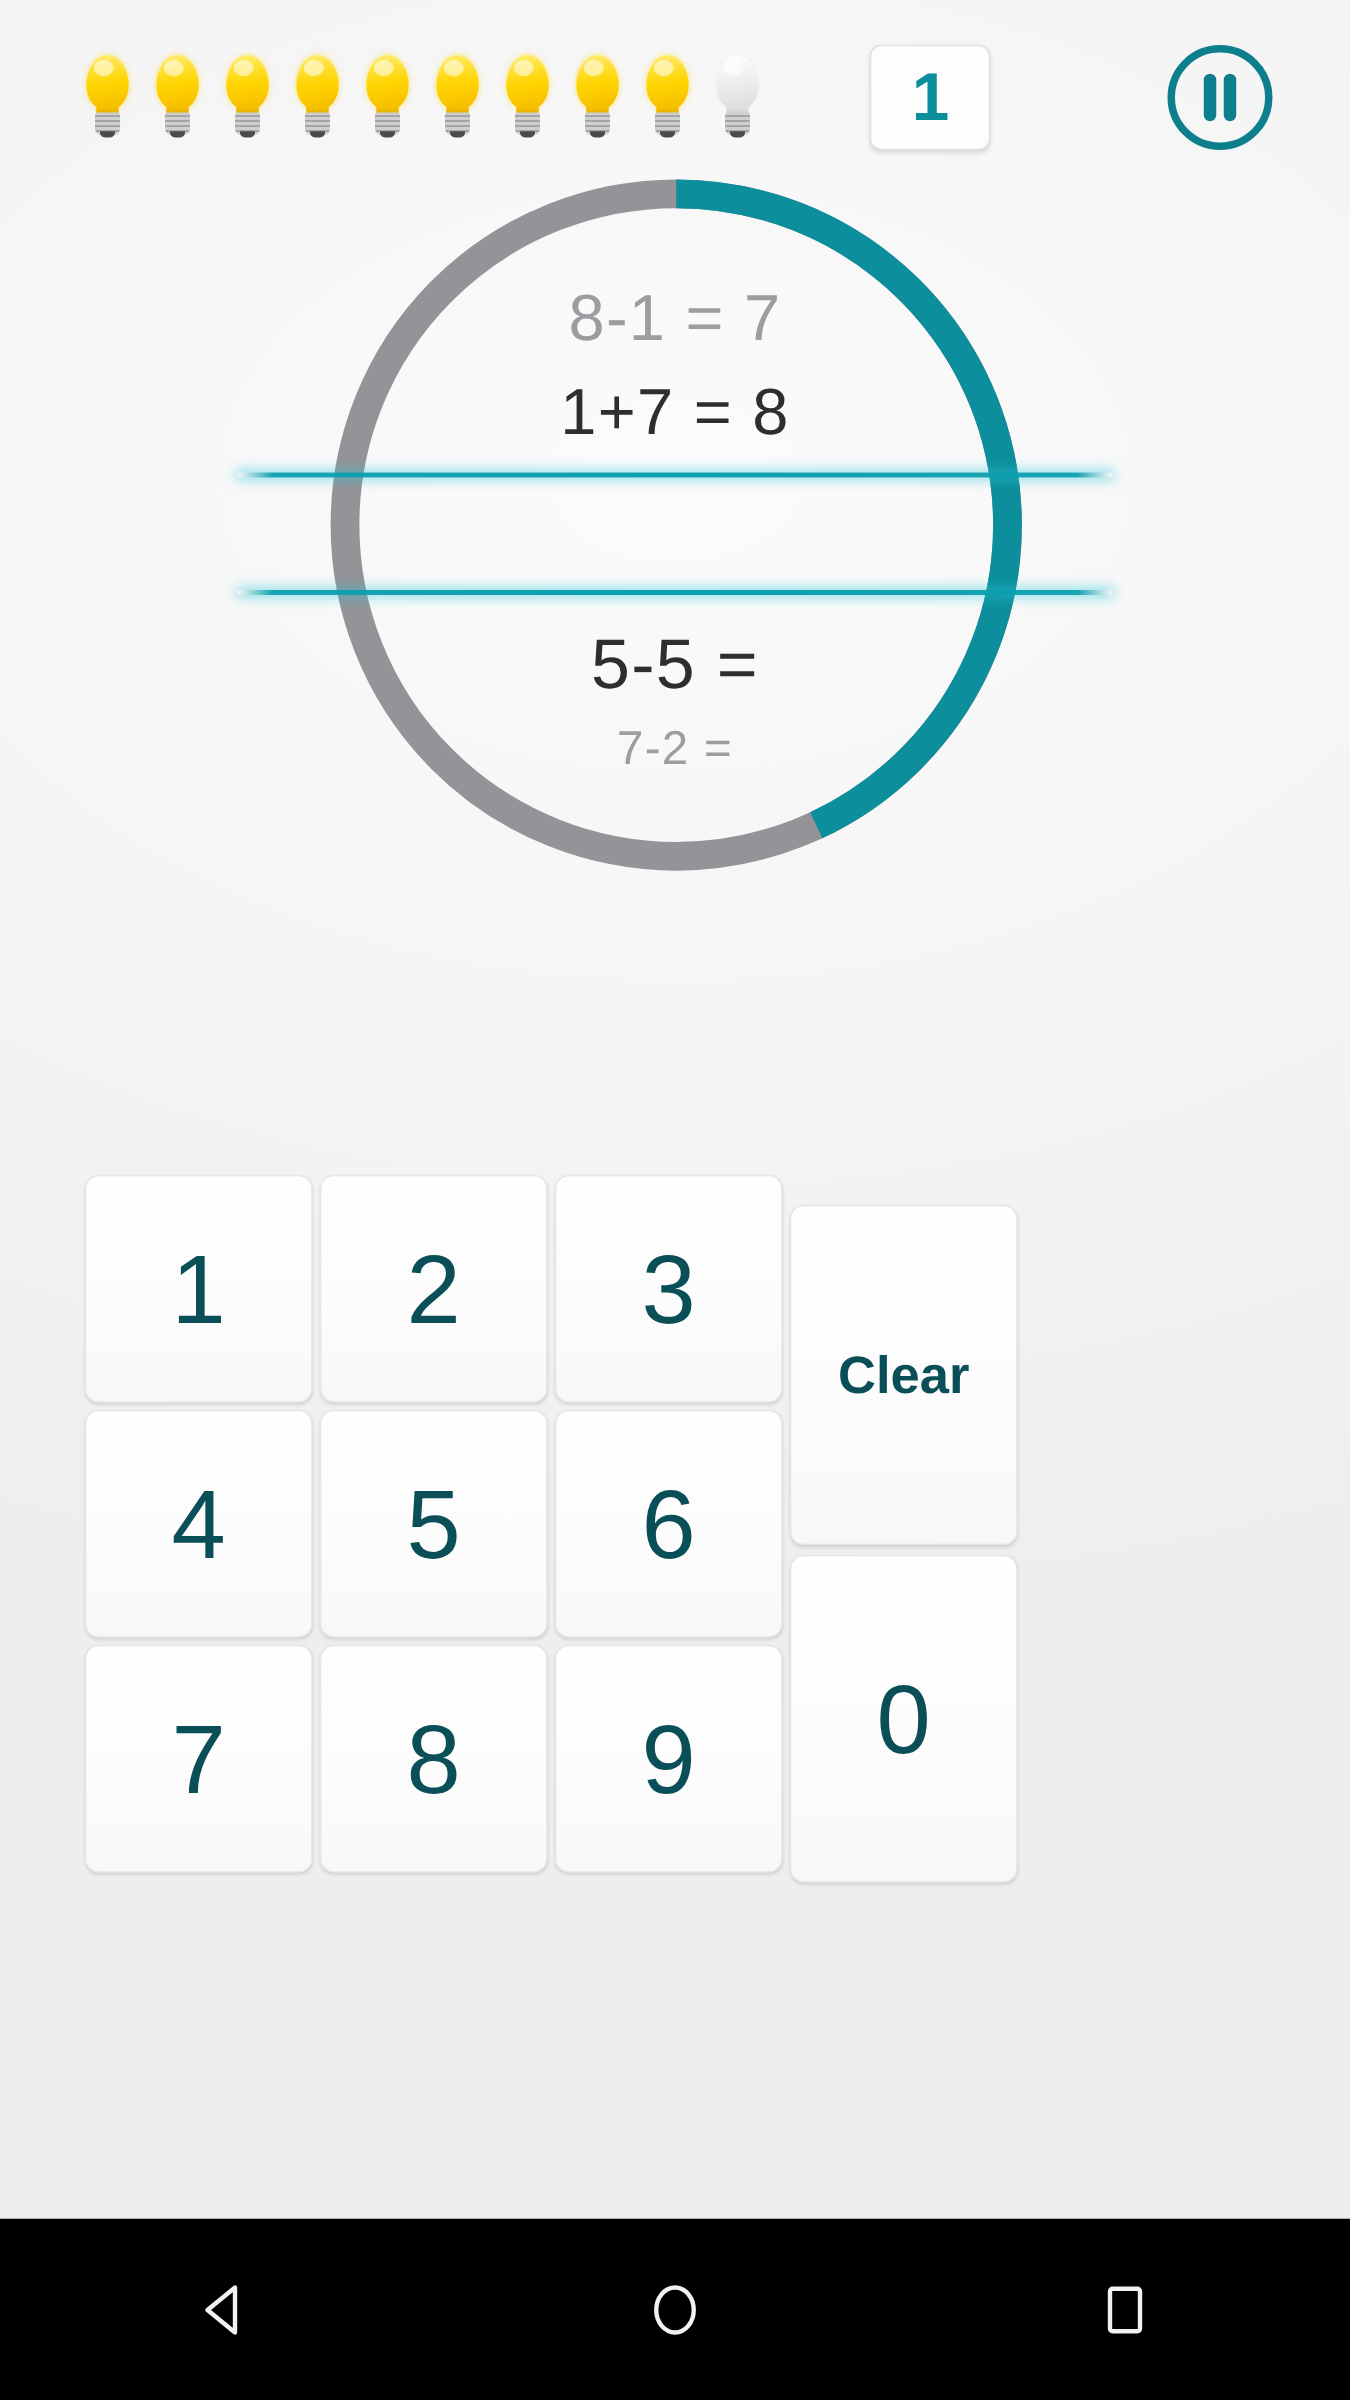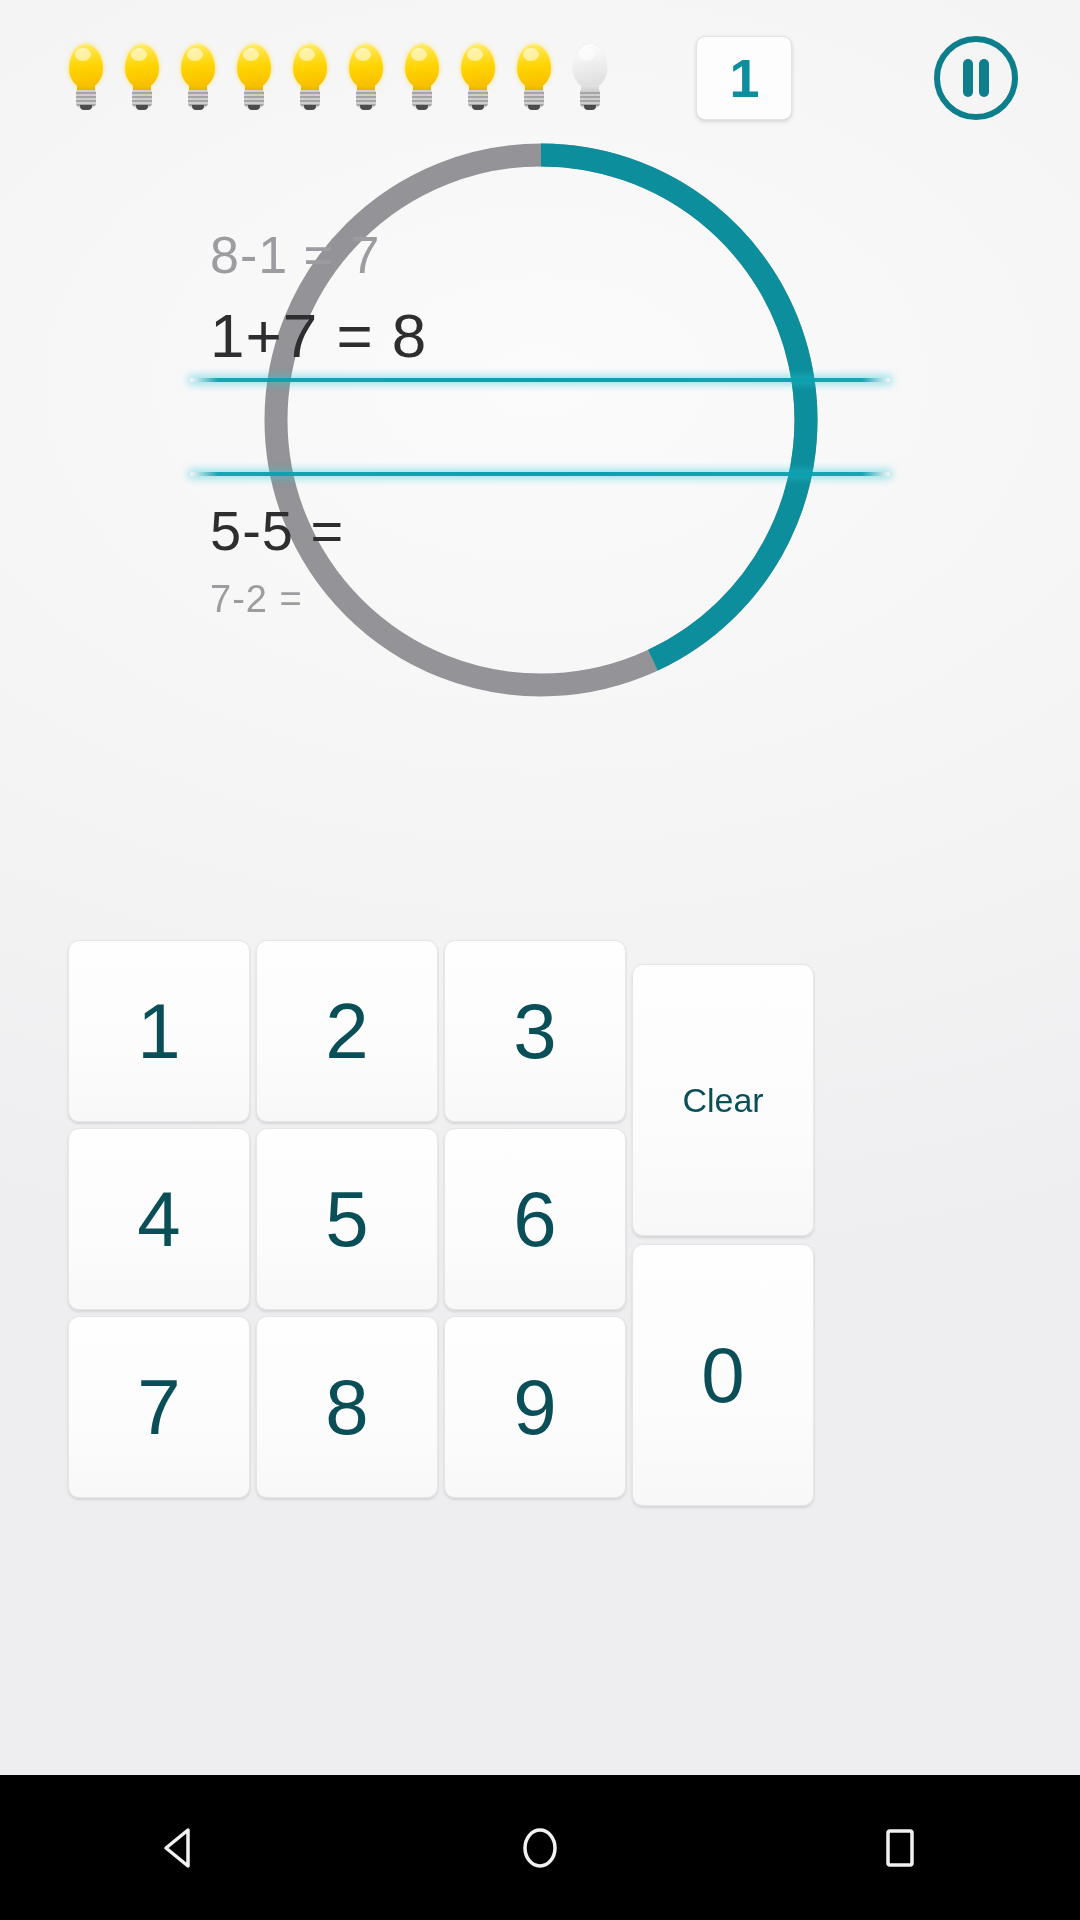--- a/index.html
+++ b/index.html
@@ -146,33 +146,33 @@
     position: absolute;
     left: 210px;
     top: 0;
     width: 660px;
     height: 620px;
   }
   .eq-line {
     position: absolute;
     left: 0;
     width: 660px;
-    text-align: left;
+    text-align: center;
     color: #2e2e30;
     white-space: nowrap;
   }
   .eq-faded { color: #9d9da1; }
   .eq-past-1 {
     top: 105px;
     font-size: 52px;
     letter-spacing: 1px;
   }
   .eq-past-2 {
     top: 180px;
-    font-size: 62px;
+    font-size: 52px;
     letter-spacing: 1px;
   }
   .eq-current {
     top: 278px;
     font-size: 62px;
     letter-spacing: 1px;
   }
   .eq-next-1 {
     top: 378px;
     font-size: 56px;
@@ -215,21 +215,21 @@
     border-radius: 11px;
     box-shadow: 0 2px 3px rgba(0,0,0,.11), 0 0 1px rgba(0,0,0,.06);
     display: flex;
     align-items: center;
     justify-content: center;
     color: #0a4f58;
     line-height: 1;
     user-select: none;
   }
   .key-digit { font-size: 78px; font-weight: 400; }
-  .key-word  { font-size: 34px; font-weight: 400; }
+  .key-word  { font-size: 42px; font-weight: 700; }
 
   
   .c0 { left: 0px;   width: 180px; }
   .c1 { left: 188px; width: 180px; }
   .c2 { left: 376px; width: 180px; }
   .c3 { left: 564px; width: 180px; }
   .r0 { top: 0px;   height: 180px; }
   .r1 { top: 188px; height: 180px; }
   .r2 { top: 376px; height: 180px; }
   .tall-0 { top: 24px;  height: 270px; }

